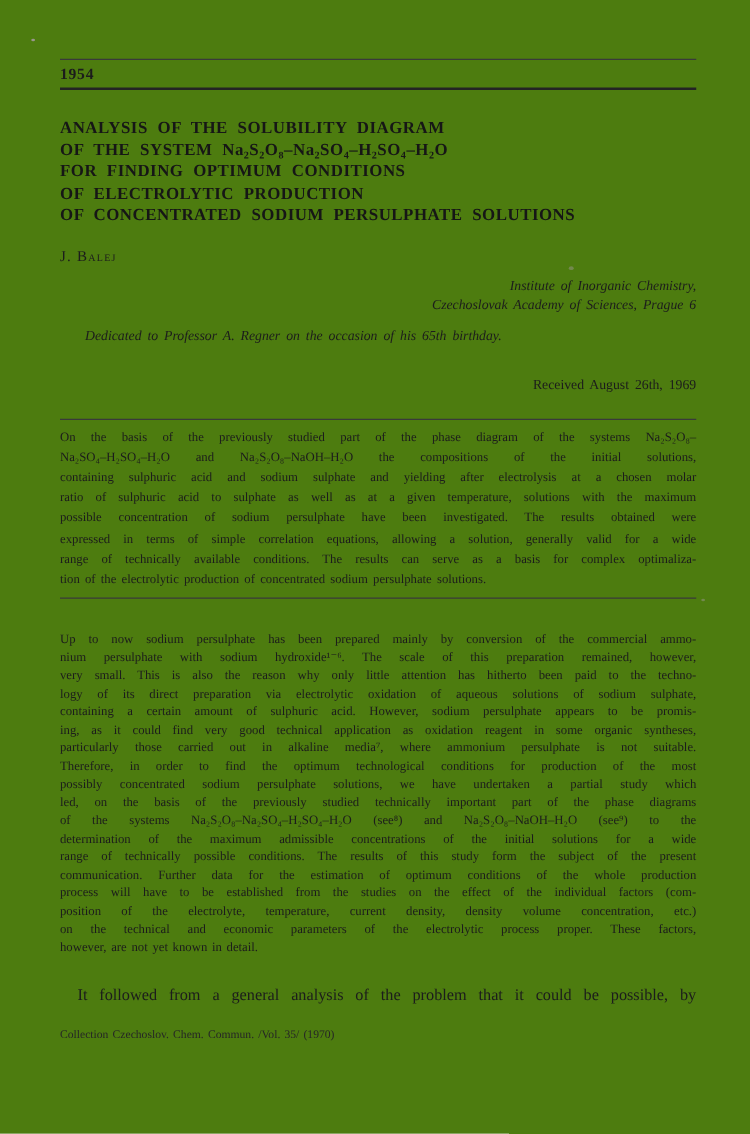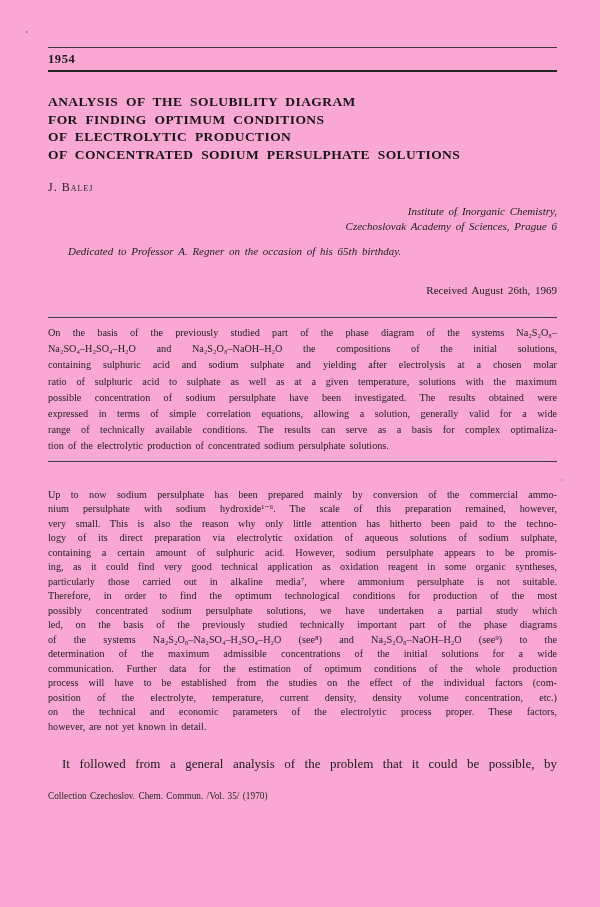--- a/index.html
+++ b/index.html
@@ -1,21 +1,21 @@
 <!DOCTYPE html>
 <html><head>
 <meta charset="utf-8">
 <style>
   html, body { margin: 0; padding: 0; background: #e9e7e2; }
   .page {
     position: relative;
     width: 600px;
     height: 907px;
     margin: 0 auto;
-    background: #f9a8d4;
+    background: #4d7c0f;
     color: #1c1c1c;
     font-family: "Liberation Serif", "DejaVu Serif", serif;
     overflow: hidden;
   }
   .content {
     position: absolute;
     left: 48px;
     top: 0;
     width: 509px;
   }
@@ -129,20 +129,21 @@
   <div class="speck s3"></div>
 
   <div class="content">
 
     <div class="running-head">
       <div class="page-number">1954</div>
     </div>
 
     <h1 class="title">
         <div>ANALYSIS OF THE SOLUBILITY DIAGRAM</div>
+        <div>OF THE SYSTEM Na₂S₂O₈–Na₂SO₄–H₂SO₄–H₂O</div>
         <div>FOR FINDING OPTIMUM CONDITIONS</div>
         <div>OF ELECTROLYTIC PRODUCTION</div>
         <div>OF CONCENTRATED SODIUM PERSULPHATE SOLUTIONS</div>
       </h1>
 
     <div class="author">J. Balej</div>
 
     <div class="affiliation">
         <div>Institute of Inorganic Chemistry,</div>
         <div>Czechoslovak Academy of Sciences, Prague 6</div>
@@ -173,20 +174,21 @@
         <div>very small. This is also the reason why only little attention has hitherto been paid to the techno-</div>
         <div>logy of its direct preparation via electrolytic oxidation of aqueous solutions of sodium sulphate,</div>
         <div>containing a certain amount of sulphuric acid. However, sodium persulphate appears to be promis-</div>
         <div>ing, as it could find very good technical application as oxidation reagent in some organic syntheses,</div>
         <div>particularly those carried out in alkaline media⁷, where ammonium persulphate is not suitable.</div>
         <div>Therefore, in order to find the optimum technological conditions for production of the most</div>
         <div>possibly concentrated sodium persulphate solutions, we have undertaken a partial study which</div>
         <div>led, on the basis of the previously studied technically important part of the phase diagrams</div>
         <div>of the systems Na₂S₂O₈–Na₂SO₄–H₂SO₄–H₂O (see⁸) and Na₂S₂O₈–NaOH–H₂O (see⁹) to the</div>
         <div>determination of the maximum admissible concentrations of the initial solutions for a wide</div>
+        <div>range of technically possible conditions. The results of this study form the subject of the present</div>
         <div>communication. Further data for the estimation of optimum conditions of the whole production</div>
         <div>process will have to be established from the studies on the effect of the individual factors (com-</div>
         <div>position of the electrolyte, temperature, current density, density volume concentration, etc.)</div>
         <div>on the technical and economic parameters of the electrolytic process proper. These factors,</div>
         <div>however, are not yet known in detail.</div>
       </div>
 
     <div class="body-p2 jtext justify-all">
         <div>It followed from a general analysis of the problem that it could be possible, by</div>
       </div>

